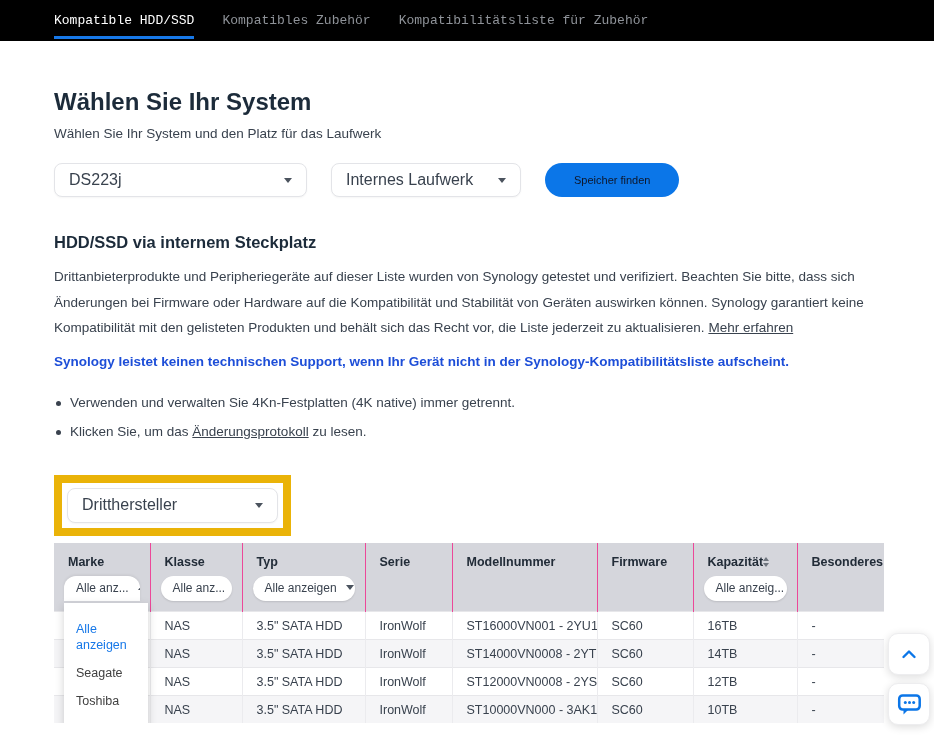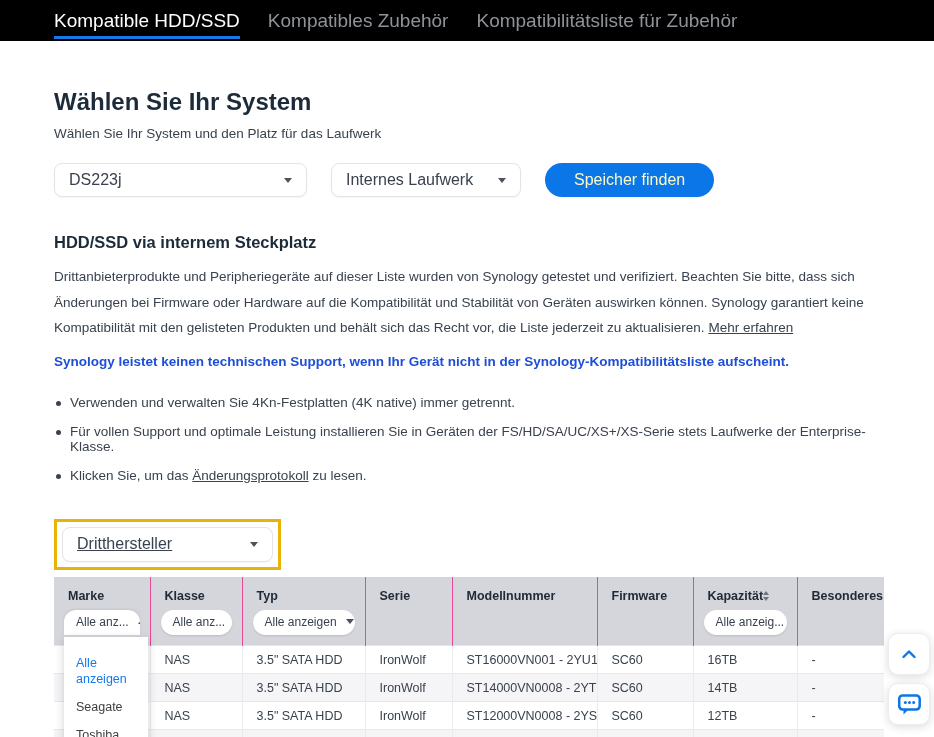--- a/index.html
+++ b/index.html
@@ -2,56 +2,56 @@
 <html><head>
 <meta charset="utf-8">
 <style>
   * { box-sizing: border-box; margin: 0; padding: 0; }
   html,body { width: 934px; height: 737px; overflow: hidden; background: #fff;
     font-family: "Liberation Sans", sans-serif; color: #39424e; position: relative; }
 
   
   .topnav { background: #000; height: 41px; display: flex; align-items: stretch;
     padding-left: 54px; gap: 28px; }
-  .tab { display: flex; align-items: center; font-size: 19px; color: #8f9399;
-    position: relative; cursor: pointer; white-space: nowrap; }
+  .tab { display: flex; align-items: center; font-size: 13px; color: #8f9399;
+    position: relative; cursor: pointer; white-space: nowrap; font-family: Liberation Mono, monospace; }
   .tab.active { color: #fff; }
   .tab.active::after { content: ""; position: absolute; left: 0; right: 0; bottom: 2px;
     height: 3px; background: #1778e8; }
 
   main { padding: 0 54px; }
   h1 { margin-top: 46px; font-size: 24px; line-height: 30px; color: #1c2b3a; font-weight: bold; }
   .subtitle { margin-top: 9px; font-size: 13.5px; color: #39424e; }
 
   .picker-row { margin-top: 22px; display: flex; align-items: center; gap: 24px; }
   .select { height: 34px; border: 1px solid #e3e4e8; border-radius: 8px; background: #fff;
     display: flex; align-items: center; justify-content: space-between; padding: 0 14px;
     font-size: 16px; color: #39424e; cursor: pointer; box-shadow: 0 1px 2px rgba(0,0,0,.04); }
   .select.model { width: 253px; }
   .select.slot { width: 190px; }
   .caret-down { width: 0; height: 0; border-left: 4px solid transparent;
     border-right: 4px solid transparent; border-top: 5px solid #4b535e; }
   .caret-up { width: 0; height: 0; border-left: 4px solid transparent;
     border-right: 4px solid transparent; border-bottom: 5px solid #4b535e; }
   .btn-primary { height: 34px; padding: 0 29px; border: none; border-radius: 17px;
-    background: #0b76e8; color: #fef9c3; font-size: 16px; cursor: pointer;
+    background: #0b76e8; color: #0f172a; font-size: 11px; cursor: pointer;
     font-family: "Liberation Sans", sans-serif; }
 
   h2 { margin-top: 36px; font-size: 16.5px; color: #1c2b3a; font-weight: bold; }
   .desc { margin-top: 12px; font-size: 13.5px; line-height: 25.5px; max-width: 828px; color: #39424e; }
   .desc a, .bullets a { color: #39424e; text-decoration: underline; cursor: pointer; }
   .bold-note { margin-top: 13px; font-size: 13.5px; font-weight: bold; color: #1d4ed8; }
 
   .bullets { margin-top: 26px; list-style: none; }
   .bullets li { font-size: 13.5px; margin-bottom: 14px; padding-left: 16px; position: relative; }
   .bullets li::before { content: ""; position: absolute; left: 2px; top: 6px; width: 5px;
     height: 5px; border-radius: 50%; background: #39424e; }
 
-  .vendor-wrap { margin-top: 22px; display: inline-block; border: 3px solid #eab308;
-    padding: 5px; text-decoration: underline; }
+  .vendor-wrap { margin-top: 22px; display: inline-block; border: 8px solid #eab308;
+    padding: 5px; }
   .select.vendor { width: 211px; height: 35px; }
 
   
   .table-wrap { margin-top: 7px; width: 830px; overflow: hidden; position: relative; }
   table { border-collapse: collapse; table-layout: fixed; width: 883px; }
   thead th { background: #d5d6dc; text-align: left; font-size: 12.5px; color: #222c38;
     font-weight: bold; padding: 12px 14px 2px; vertical-align: top; }
   thead tr.filters th { padding: 5px 10px 10px; }
   thead th + th { border-left: 1px solid #ec4899; }
   .th-flex { display: flex; align-items: center; justify-content: space-between; padding-right: 16px; }
@@ -106,21 +106,20 @@
     </div>
     <button class="btn-primary">Speicher finden</button>
   </div>
 
   <h2>HDD/SSD via internem Steckplatz</h2>
   <p class="desc"><span>Drittanbieterprodukte und Peripheriegeräte auf dieser Liste wurden von Synology getestet und verifiziert. Beachten Sie bitte, dass sich Änderungen bei Firmware oder Hardware auf die Kompatibilität und Stabilität von Geräten auswirken können. Synology garantiert keine Kompatibilität mit den gelisteten Produkten und behält sich das Recht vor, die Liste jederzeit zu aktualisieren.</span> <a>Mehr erfahren</a></p>
   <p class="bold-note">Synology leistet keinen technischen Support, wenn Ihr Gerät nicht in der Synology-Kompatibilitätsliste aufscheint.</p>
 
   <ul class="bullets">
     <li>Verwenden und verwalten Sie 4Kn-Festplatten (4K native) immer getrennt.</li>
-    <li>Für vollen Support und optimale Leistung installieren Sie in Geräten der FS/HD/SA/UC/XS+/XS-Serie stets Laufwerke der Enterprise-Klasse.</li>
     <li><span>Klicken Sie, um das </span><a>Änderungsprotokoll</a><span> zu lesen.</span></li>
   </ul>
 
   <div class="vendor-wrap">
     <div class="select vendor">
       <span>Dritthersteller</span>
       <span class="caret-down"></span>
     </div>
   </div>
 

